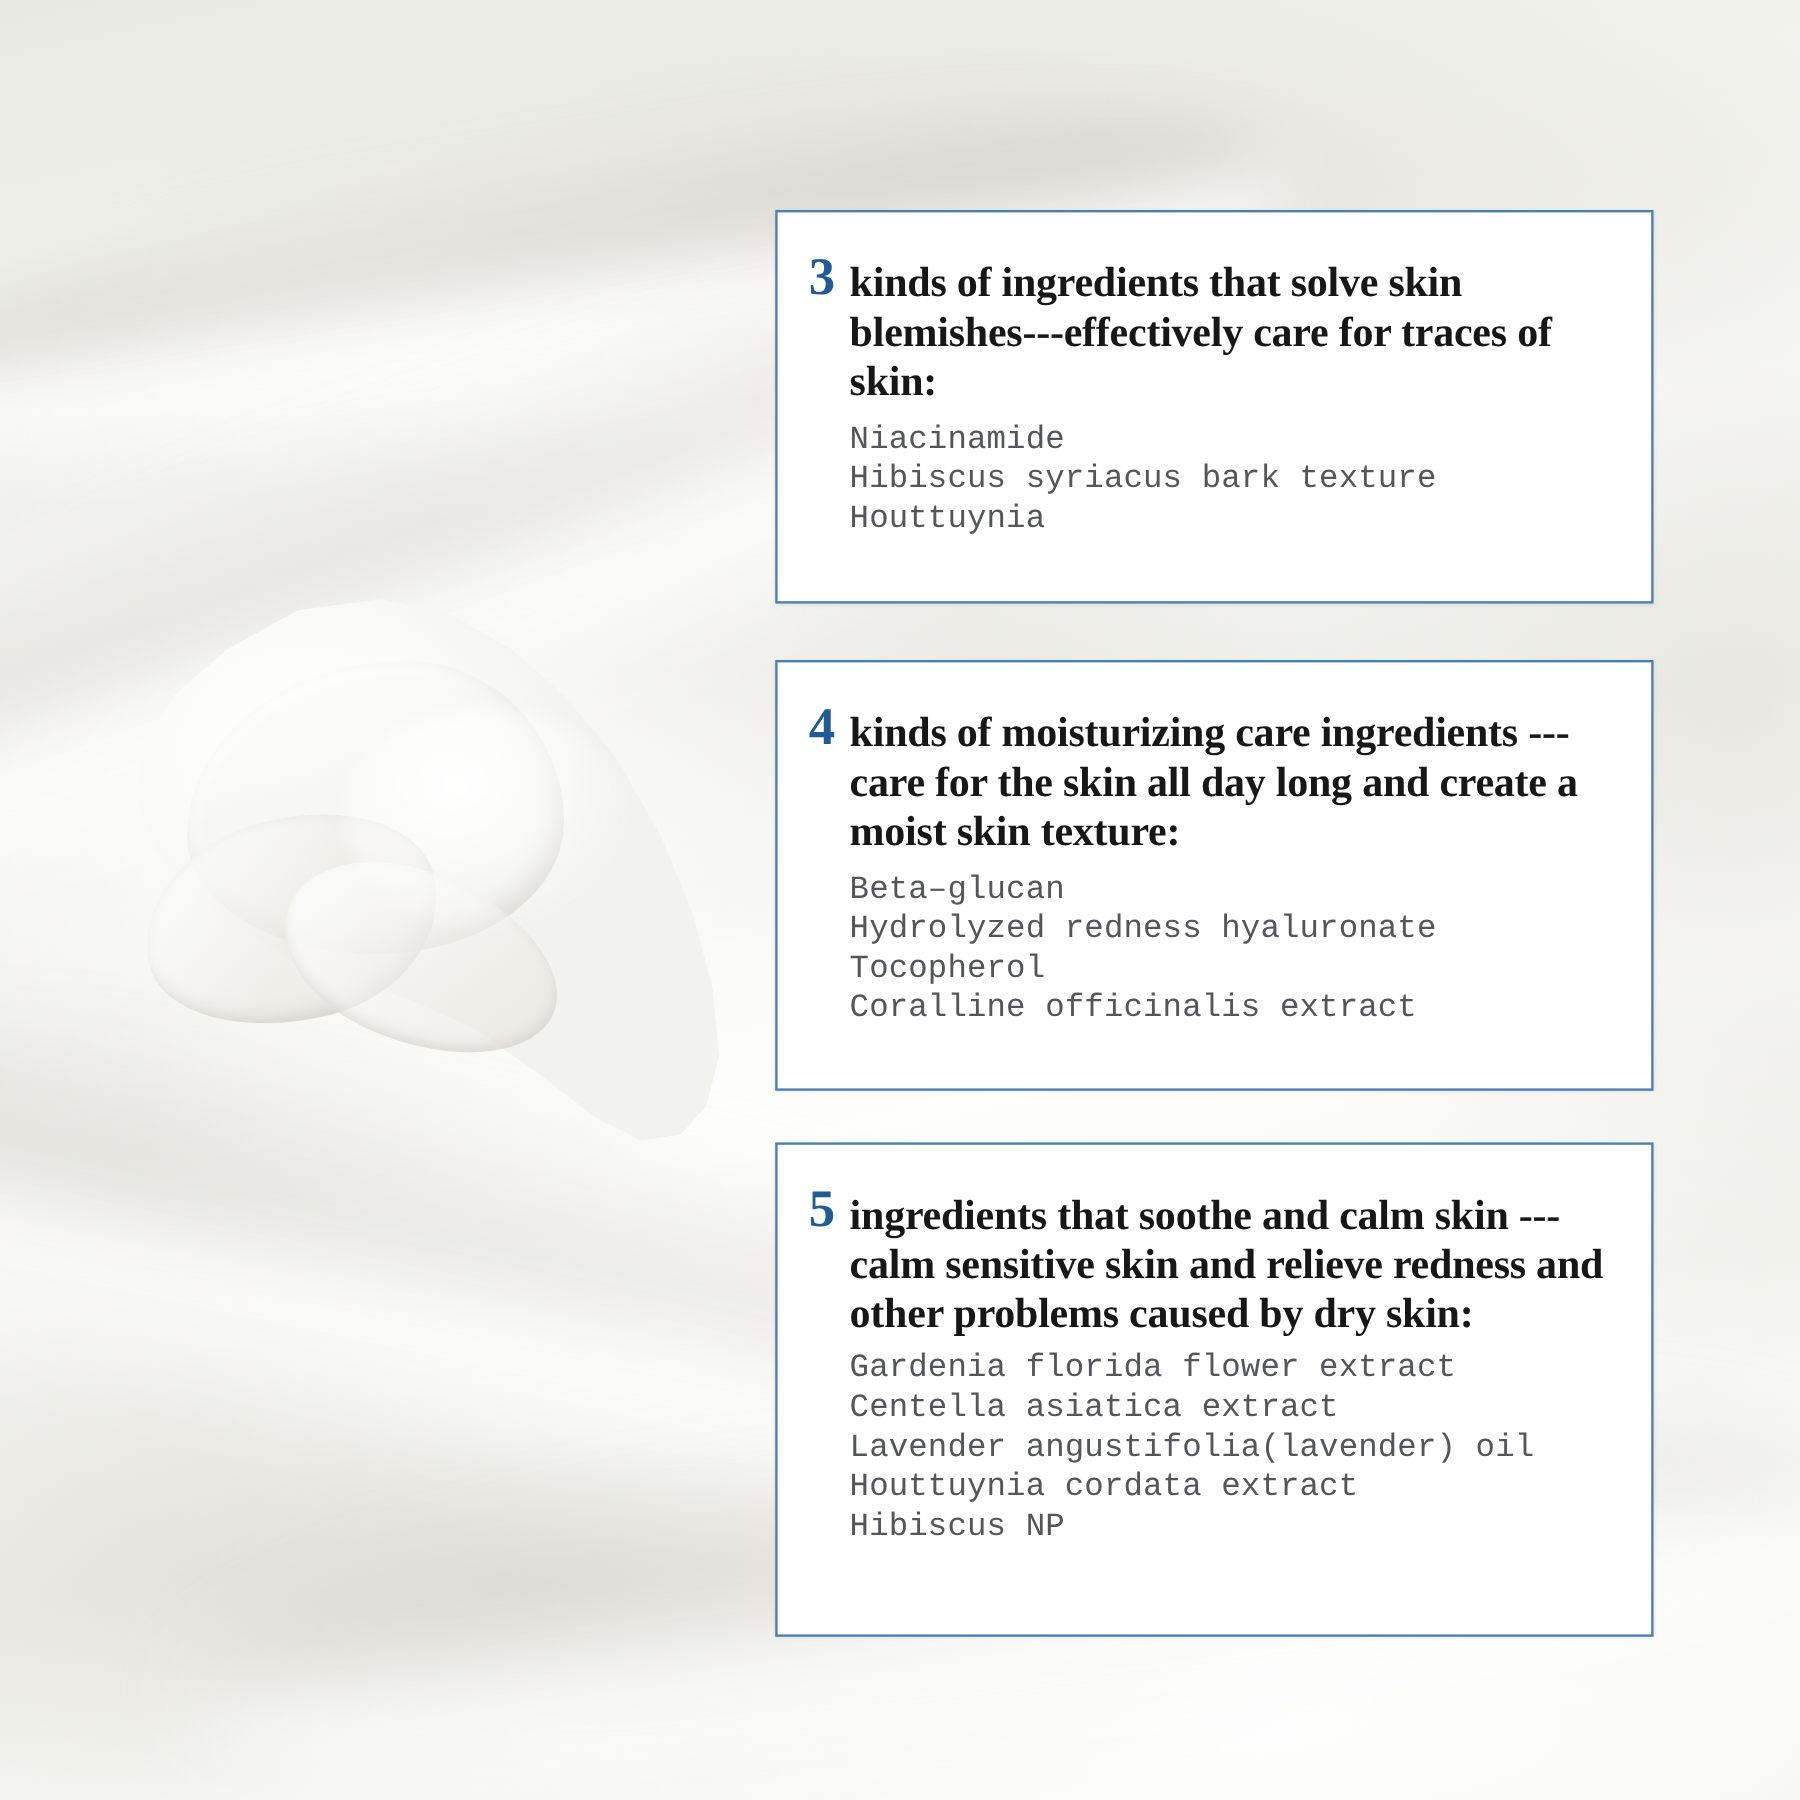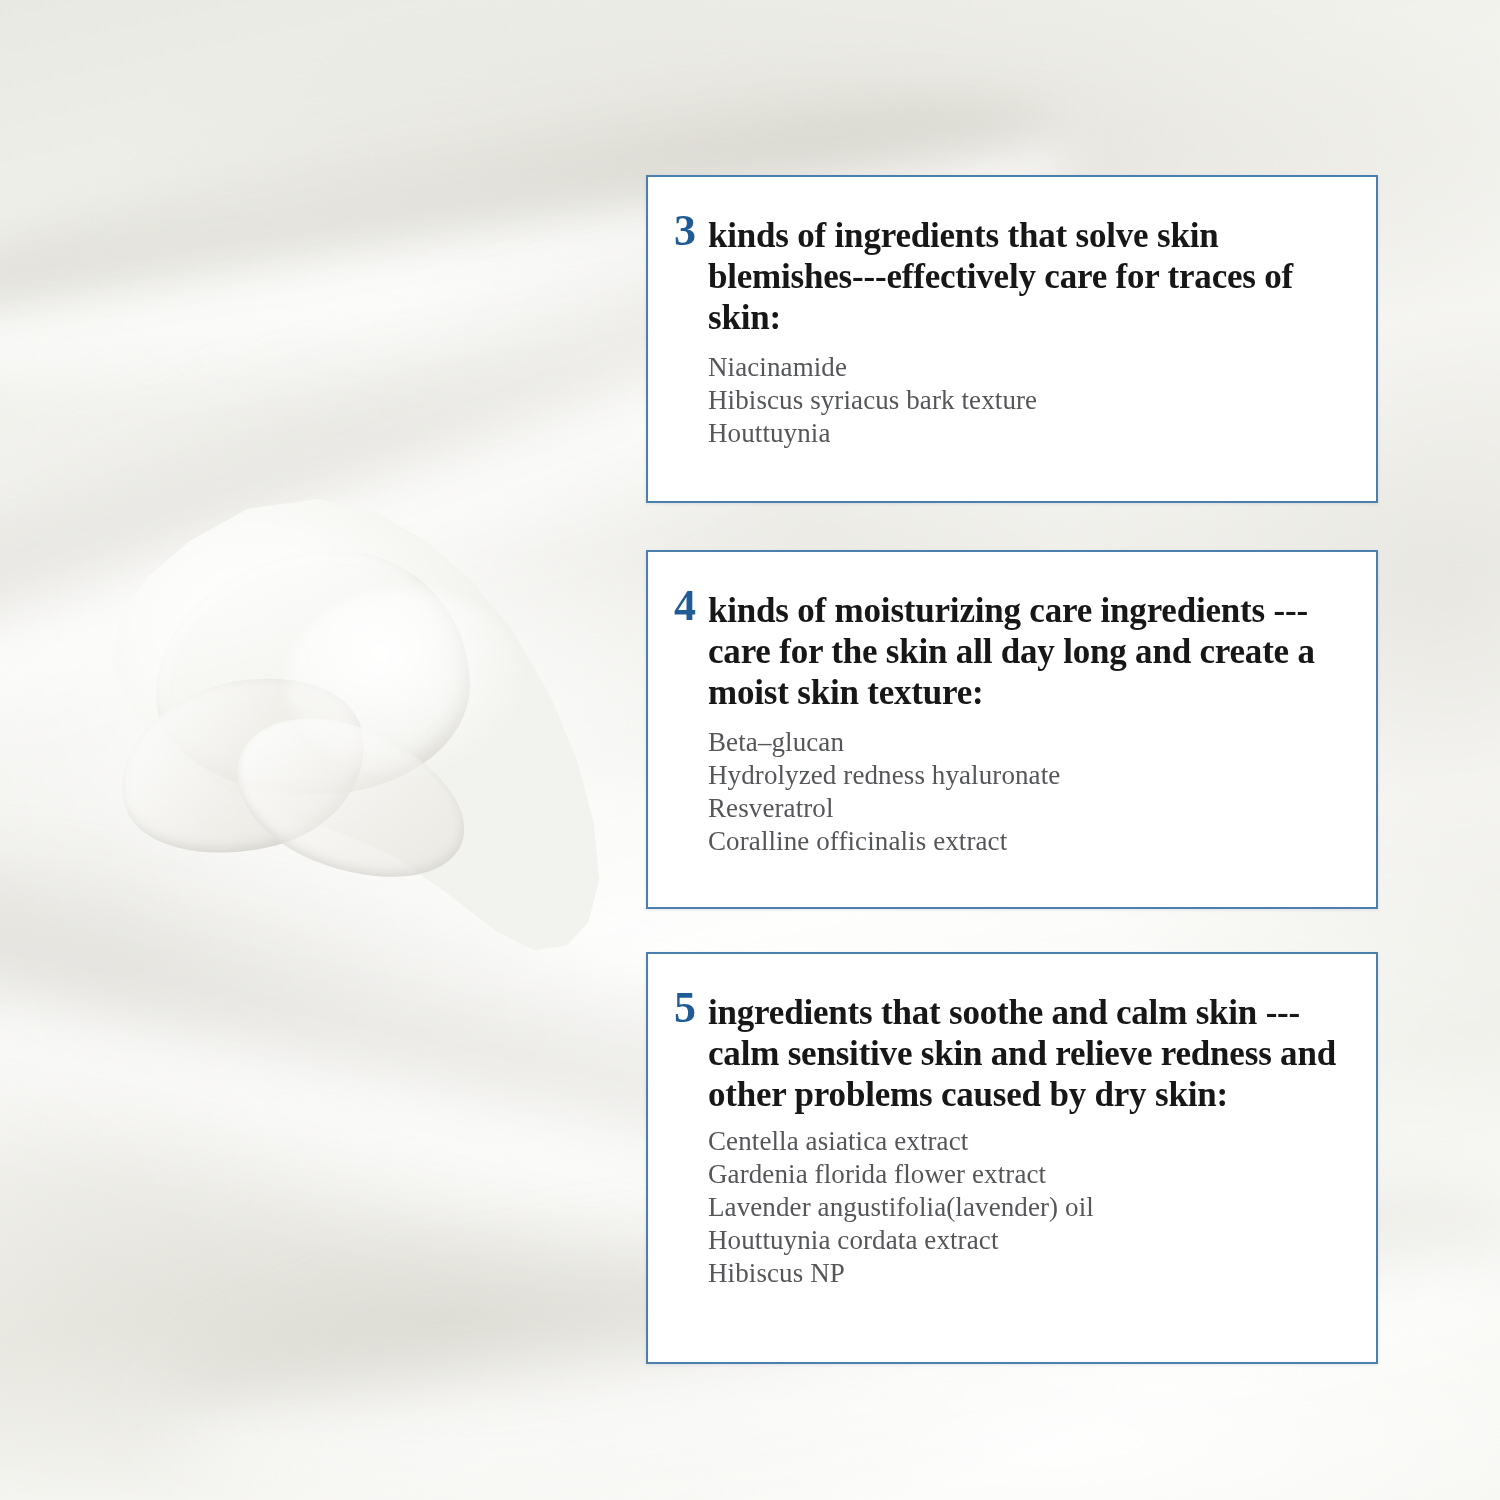--- a/index.html
+++ b/index.html
@@ -243,21 +243,21 @@
     color: #1f5c96;
   }
 
   .ingredients {
     list-style: none;
     margin: 13px 0 0 0;
     padding: 0 0 0 34px;
   }
 
   .ingredients li {
-    font-family: Liberation Serif, serif;
+    font-family: Liberation Mono, monospace;
     font-size: 27px;
     line-height: 33px;
     color: #55565a;
     letter-spacing: 0.1px;
     white-space: nowrap;
   }
 
   #card-3 .ingredients { margin-top: 10px; }
 </style>
 </head>
@@ -296,34 +296,34 @@
   </div>
 
   <div class="card" id="card-2">
     <div class="card-inner">
       <h2 class="heading">
         <span class="numeral">4</span><span>kinds of moisturizing care ingredients ---care for the skin all day long and create a moist skin texture:</span>
       </h2>
       <ul class="ingredients">
         <li>Beta–glucan</li>
         <li>Hydrolyzed redness hyaluronate</li>
-        <li>Resveratrol</li>
+        <li>Tocopherol</li>
         <li>Coralline officinalis extract</li>
       </ul>
     </div>
   </div>
 
   <div class="card" id="card-3">
     <div class="card-inner">
       <h2 class="heading">
         <span class="numeral">5</span><span>ingredients that soothe and calm skin ---calm sensitive skin and relieve redness and other problems caused by dry skin:</span>
       </h2>
       <ul class="ingredients">
+        <li>Gardenia florida flower extract</li>
         <li>Centella asiatica extract</li>
-        <li>Gardenia florida flower extract</li>
         <li>Lavender angustifolia(lavender) oil</li>
         <li>Houttuynia cordata extract</li>
         <li>Hibiscus NP</li>
       </ul>
     </div>
   </div>
 
 </div>
 
 </body></html>

